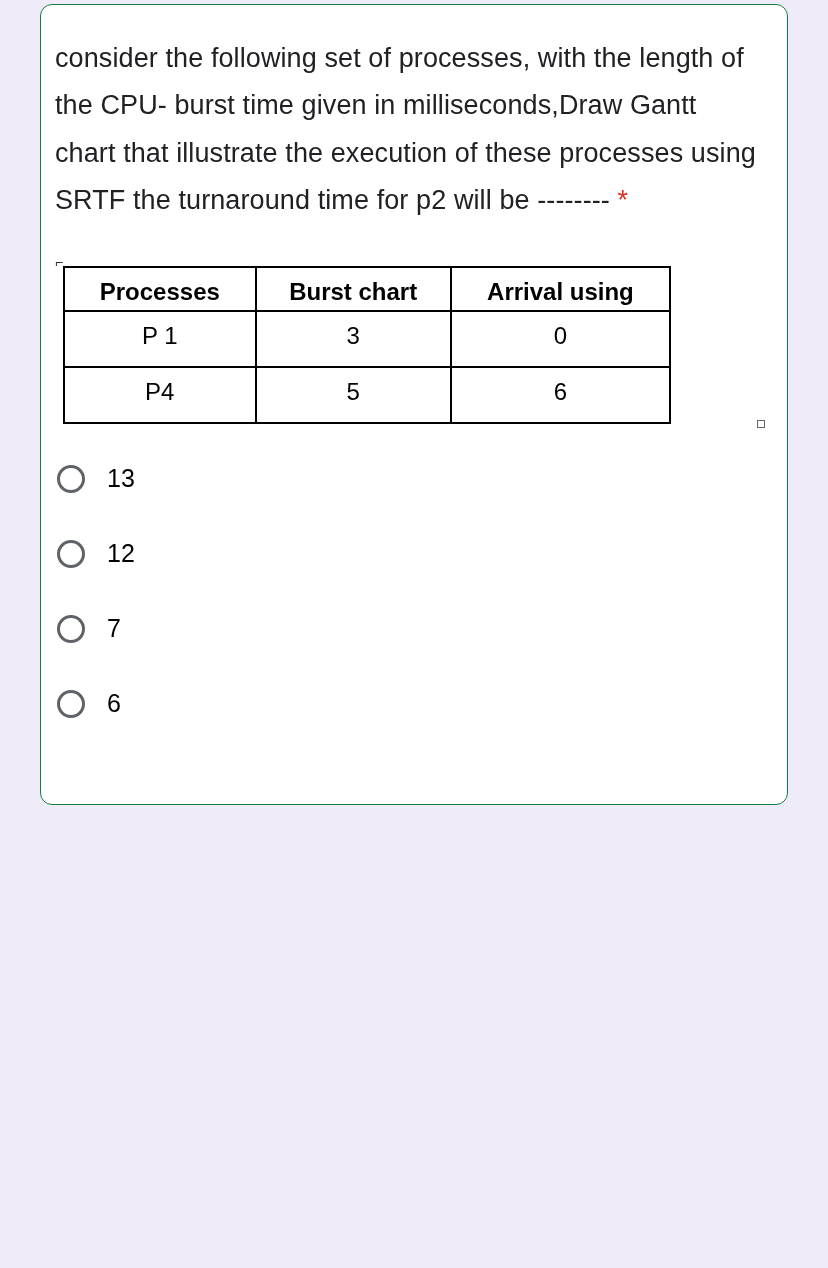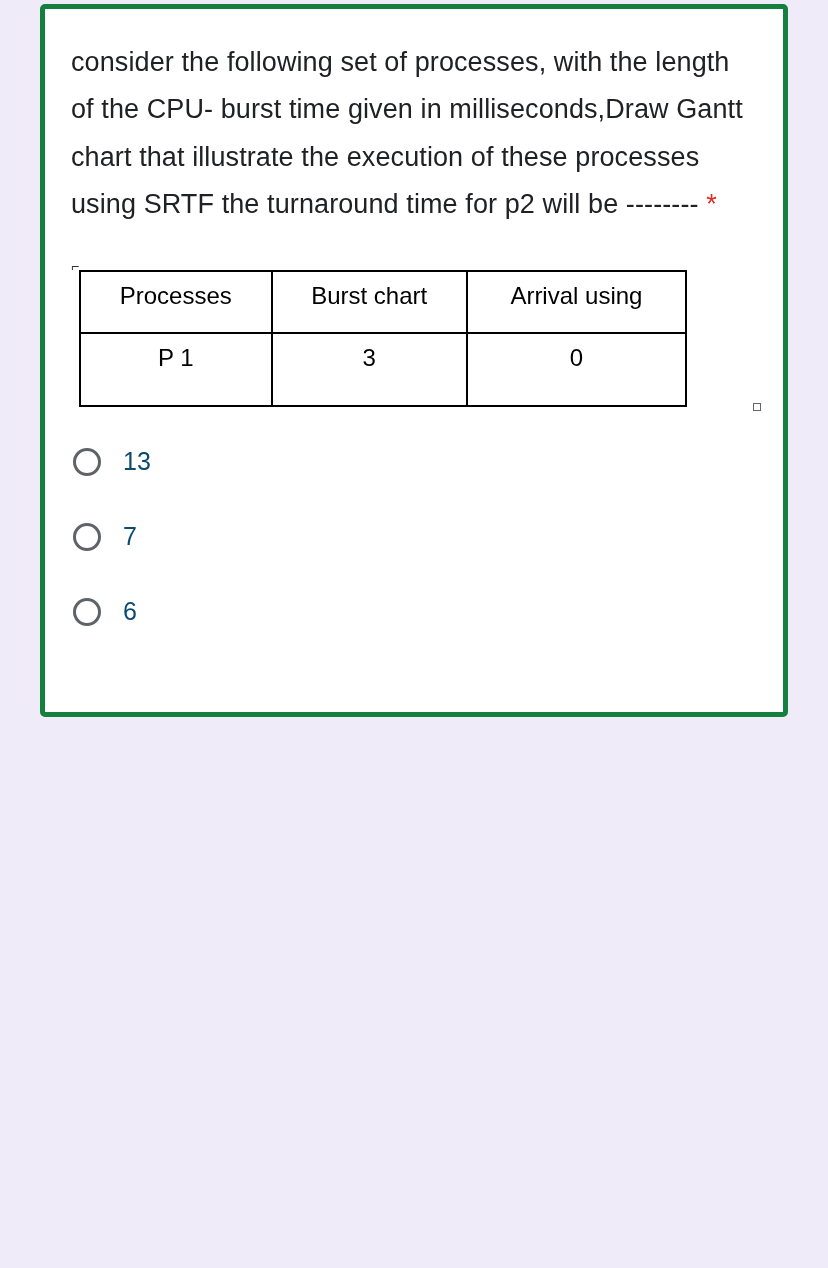--- a/index.html
+++ b/index.html
@@ -10,23 +10,23 @@
   body {
     background: #f0ebf8;
     font-family: Arial, sans-serif;
     width: 828px;
     height: 1268px;
     padding: 0 40px;
     overflow: hidden;
   }
   .card {
     background: #fff;
-    border: 5px solid #15803d;
-    border-radius: 5px;
-    padding: 30px 30px 40px 26px;
+    border: 1px solid #15803d;
+    border-radius: 12px;
+    padding: 30px 30px 40px 14px;
     margin-top: 4px;
   }
   .question-text {
     font-size: 27px;
     line-height: 1.75;
     color: #202124;
     font-weight: 400;
     letter-spacing: 0.1px;
   }
   .required {
@@ -58,27 +58,27 @@
   }
   table {
     border-collapse: collapse;
     width: 608px;
   }
   th, td {
     border: 2px solid #000;
     text-align: center;
     font-size: 24px;
     padding: 0;
-    height: 73px;
+    height: 56px;
     vertical-align: top;
     padding-top: 10px;
   }
   th {
-    font-weight: 400;
-    height: 62px;
+    font-weight: 700;
+    height: 44px;
     margin-top: 25px;
   }
   th:nth-child(1), td:nth-child(1) { width: 192px; }
   th:nth-child(2), td:nth-child(2) { width: 196px; }
   th:nth-child(3), td:nth-child(3) { width: 220px; }
   .cursor-after::after {
     content: "";
     display: inline-block;
     width: 2px;
     height: 28px;
@@ -100,21 +100,21 @@
   .radio {
     width: 28px;
     height: 28px;
     border: 3px solid #5f6368;
     border-radius: 50%;
     margin-right: 22px;
     flex-shrink: 0;
   }
   .option-label {
     font-size: 25px;
-    color: #0c4a6e;
+    color: #000000;
   }
 </style>
 </head>
 <body>
 
 <div class="card">
   <div class="question-text">
     <span>consider the following set of processes, with the length of the CPU- burst time given in milliseconds,Draw Gantt chart that illustrate the execution of these processes using SRTF the turnaround time for p2 will be --------</span>
     <span class="required">*</span>
   </div>
@@ -128,29 +128,38 @@
           <th>Burst chart</th>
           <th>Arrival using</th>
         </tr>
       </thead>
       <tbody>
           <tr>
             <td>P 1</td>
             <td>3</td>
             <td>0</td>
           </tr>
+          <tr>
+            <td>P4</td>
+            <td>5</td>
+            <td>6</td>
+          </tr>
         </tbody>
     </table>
     <span class="anchor-br"></span>
   </div>
 
   <div class="options">
       <div class="option">
         <span class="radio"></span>
         <span class="option-label">13</span>
+      </div>
+      <div class="option">
+        <span class="radio"></span>
+        <span class="option-label">12</span>
       </div>
       <div class="option">
         <span class="radio"></span>
         <span class="option-label">7</span>
       </div>
       <div class="option">
         <span class="radio"></span>
         <span class="option-label">6</span>
       </div>
     </div>

